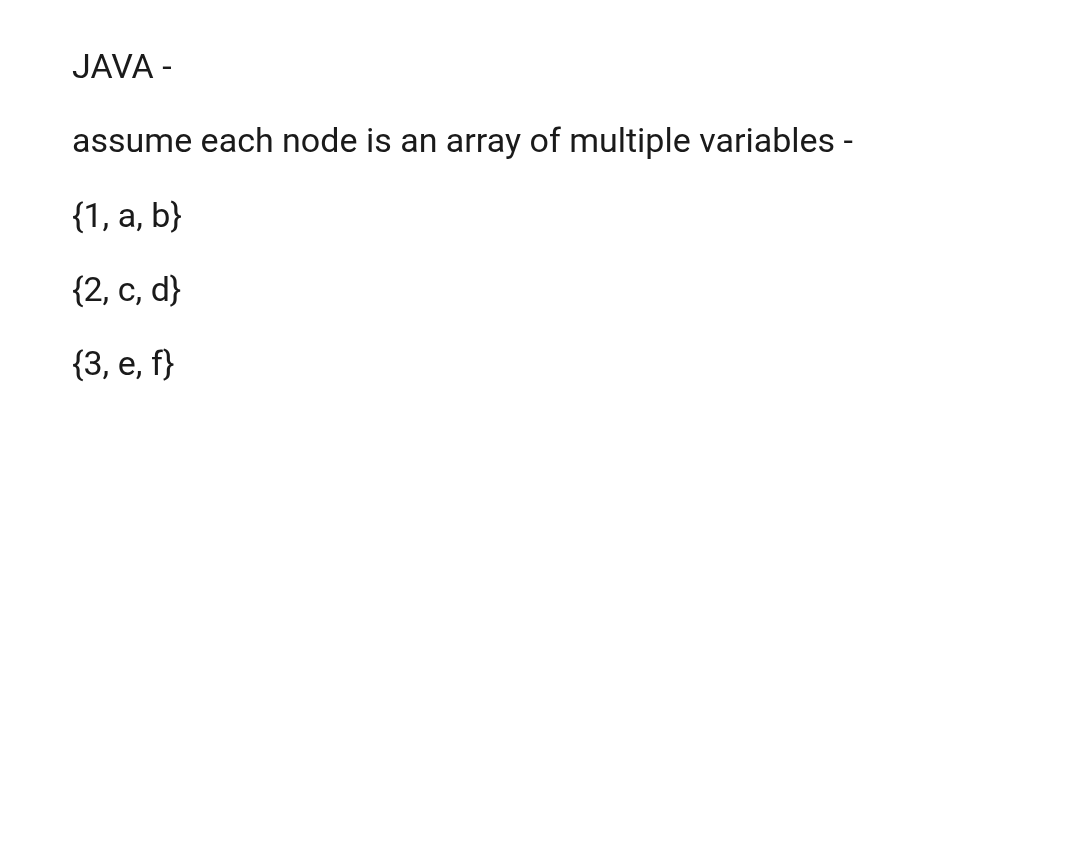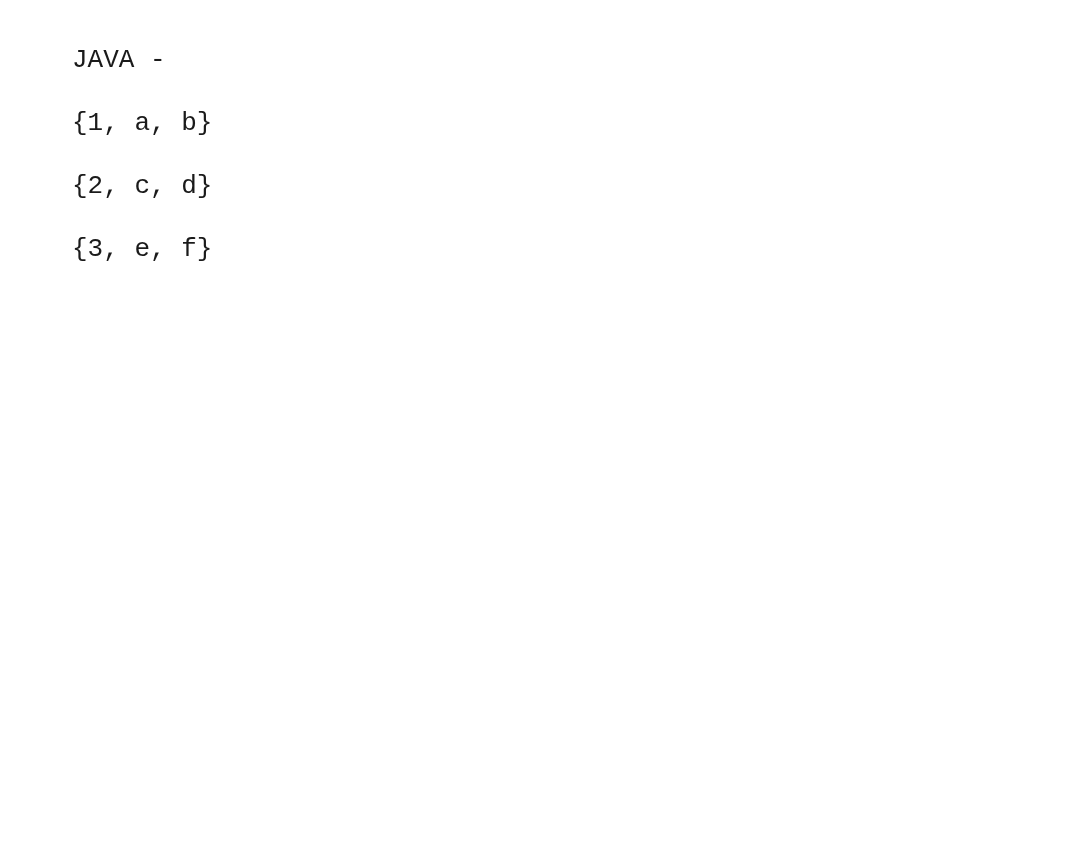--- a/index.html
+++ b/index.html
@@ -9,29 +9,29 @@
     }
     body {
       width: 1080px;
       height: 864px;
       background: #ffffff;
       font-family: -apple-system, BlinkMacSystemFont, "Segoe UI", Roboto, "Helvetica Neue", Arial, sans-serif;
       padding: 42px 72px;
       color: #1a1a1a;
     }
     .content {
-      font-size: 26px;
+      font-size: 34px;
       line-height: 1.42;
-      font-family: Liberation Mono, monospace;
     }
     .content p {
       margin-bottom: 26px;
     }
   </style>
 </head>
 <body>
 
 <div class="content">
   <p>JAVA -</p>
+  <p>assume each node is an array of multiple variables -</p>
   <p>{1, a, b}</p>
   <p>{2, c, d}</p>
   <p>{3, e, f}</p>
 </div>
 
 </body></html>

